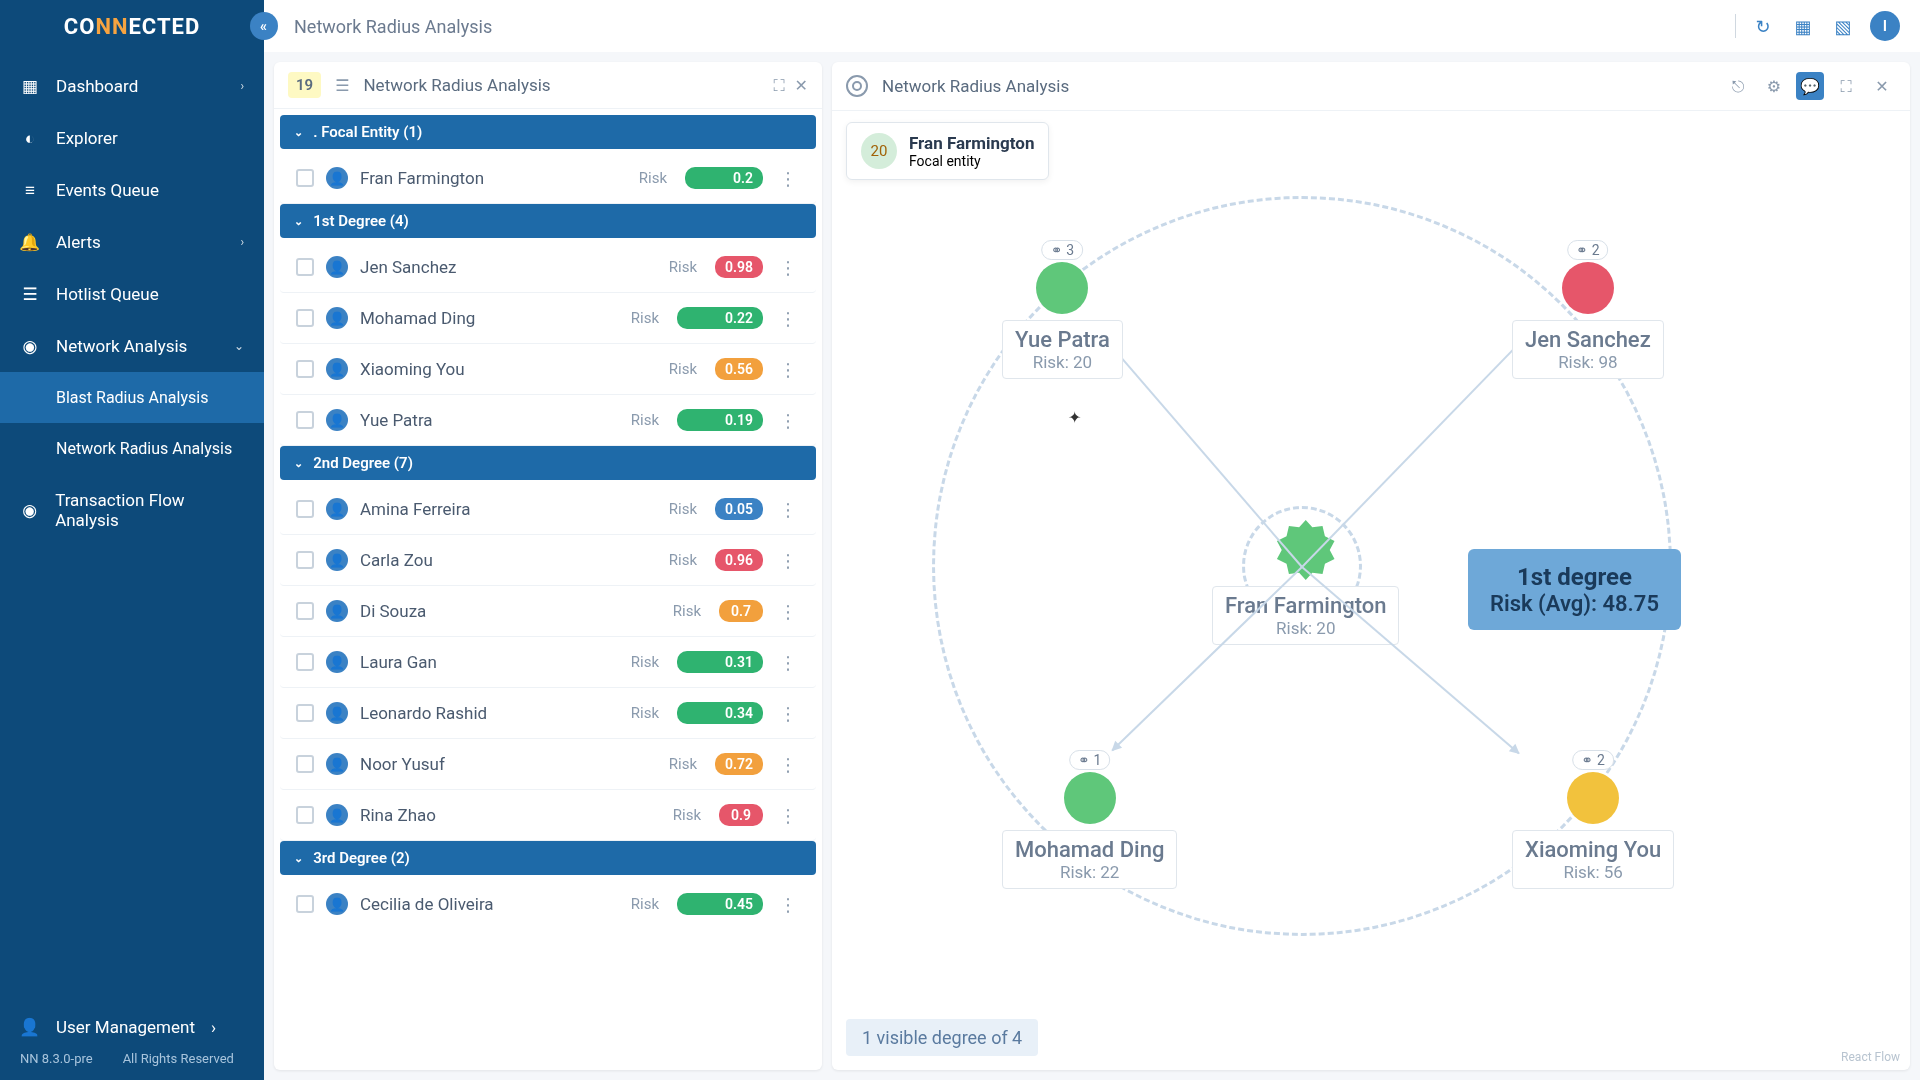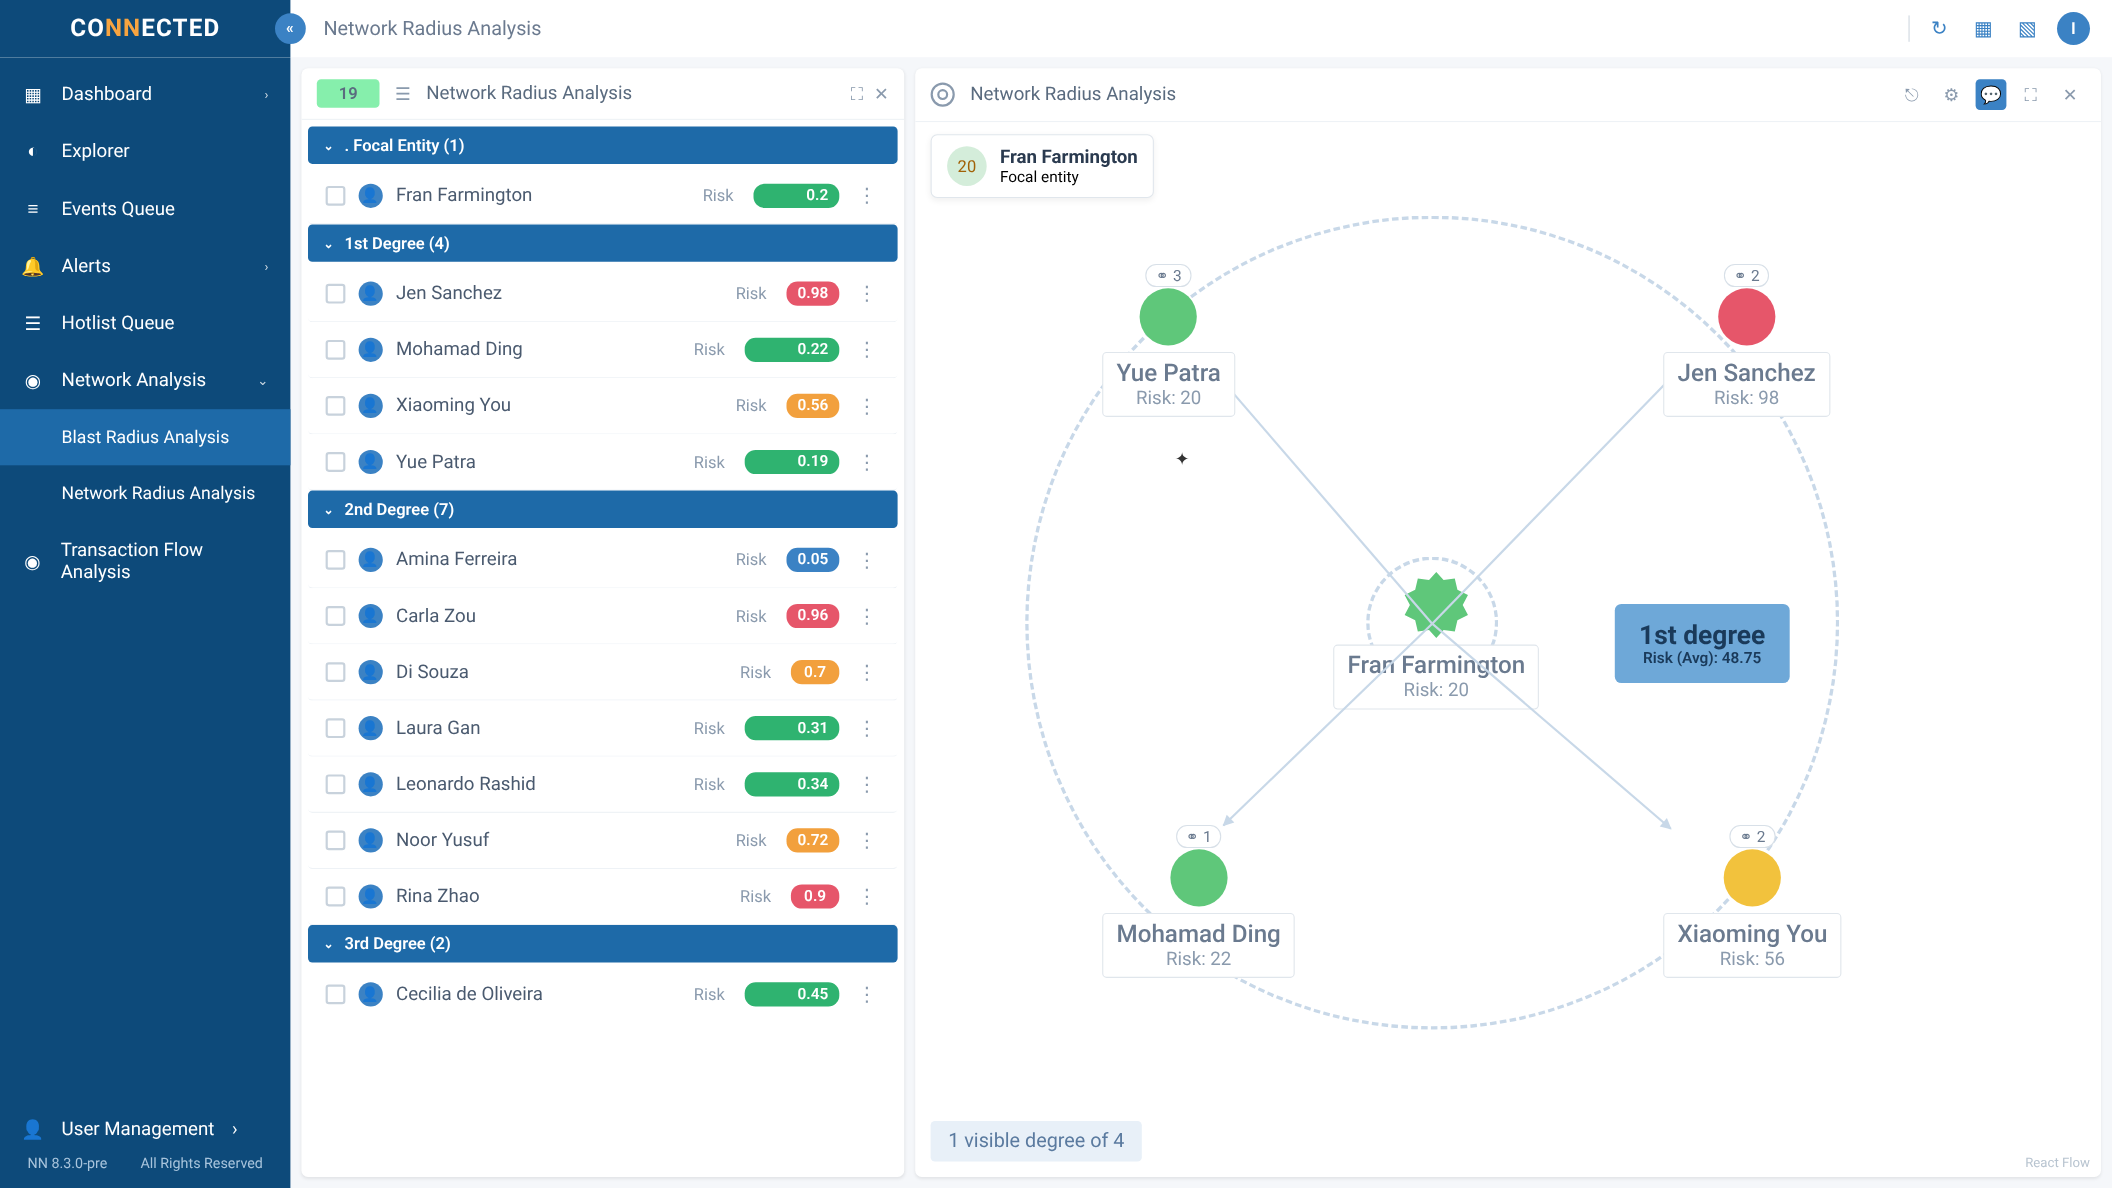--- a/index.html
+++ b/index.html
@@ -16,27 +16,27 @@
 
 .sidebar { position:absolute; top:52px; left:0; width:264px; bottom:0; background:#0d4a7a; color:#fff; display:flex; flex-direction:column; }
 .nav { flex:1; padding-top:8px; }
 .nav-item { display:flex; align-items:center; padding:16px 20px; color:#fff; font-size:17px; cursor:pointer; gap:16px; position:relative; }
 .nav-item.sub { padding-left:56px; font-size:16px; }
 .nav-item.sub.active { background:#1e6aa8; }
 .nav-item .chev { margin-left:auto; font-size:12px; opacity:.8; }
 .nav-icon { width:20px; height:20px; display:flex; align-items:center; justify-content:center; font-size:17px; }
 .sidebar-footer { padding:14px 20px; font-size:14px; }
 .sidebar-footer .um { display:flex; align-items:center; gap:16px; padding-bottom:14px; font-size:17px; }
-.sidebar-footer .meta { display:flex; gap:30px; color:#a8c4dc; font-size:13px;justify-content:center; }
+.sidebar-footer .meta { display:flex; gap:30px; color:#a8c4dc; font-size:13px; }
 
 .content { position:absolute; top:52px; left:264px; right:0; bottom:0; display:flex; gap:10px; padding:10px; }
 
 .list-panel { width:548px; background:#fff; border-radius:6px; display:flex; flex-direction:column; overflow:hidden; box-shadow:0 1px 3px rgba(0,0,0,.08); }
 .lp-head { display:flex; align-items:center; padding:10px 14px; gap:14px; border-bottom:1px solid #eef2f6; }
-.lp-count { background:#86efac; color:#5a6b7f; padding:4px 20px; border-radius:4px; font-size:15px; font-weight:600; }
+.lp-count { background:#fef9c3; color:#5a6b7f; padding:4px 8px; border-radius:4px; font-size:15px; font-weight:600; }
 .lp-list-icon { color:#8a9aad; font-size:16px; }
 .lp-title { color:#5a6b7f; font-size:17px; }
 .lp-head-right { margin-left:auto; display:flex; gap:10px; }
 .lp-head-right span { color:#8a9aad; cursor:pointer; font-size:16px; }
 
 .section-hdr { background:#1e6aa8; color:#fff; padding:8px 14px; font-size:15px; font-weight:600; display:flex; align-items:center; gap:10px; margin:0 6px 4px; border-radius:4px; }
 .section-hdr .arr { font-size:11px; }
 .entity-row { display:flex; align-items:center; padding:14px 16px; margin:0 6px; border-bottom:1px solid #eef2f6; gap:12px; background:#fff; border-radius:4px; }
 .entity-row:last-child { border-bottom:none; }
 .chk { width:18px; height:18px; border:2px solid #c8d2dc; border-radius:3px; cursor:pointer; }
@@ -75,21 +75,21 @@
 .node-label { background:#fff; border:1px solid #e0e6ec; border-radius:4px; padding:6px 12px; display:inline-block; }
 .node-name { color:#6a7a8f; font-size:22px; font-weight:500; }
 .node-risk { color:#8a9aad; font-size:17px; }
 .star-node { width:60px; height:60px; background:#5fc77a; margin:0 auto 6px; clip-path:polygon(50% 0%, 61% 12%, 78% 10%, 82% 27%, 98% 35%, 90% 50%, 98% 65%, 82% 73%, 78% 90%, 61% 88%, 50% 100%, 39% 88%, 22% 90%, 18% 73%, 2% 65%, 10% 50%, 2% 35%, 18% 27%, 22% 10%, 39% 12%); }
 
 .edge { position:absolute; height:2px; background:#c8d8e8; transform-origin:left center; }
 .edge::after { content:''; position:absolute; right:-1px; top:-4px; border-left:10px solid #c8d8e8; border-top:5px solid transparent; border-bottom:5px solid transparent; }
 
 .degree-card { position:absolute; background:#6ea8d8; color:#1a3a5a; border-radius:6px; padding:14px 22px; text-align:center; }
 .degree-title { font-size:24px; font-weight:700; }
-.degree-risk { font-size:14px; font-weight:600; }
+.degree-risk { font-size:22px; font-weight:600; }
 
 .footer-pill { position:absolute; bottom:14px; left:14px; background:#e8f0f8; color:#5a7a9f; padding:8px 16px; border-radius:4px; font-size:18px; }
 .react-flow-mark { position:absolute; bottom:6px; right:10px; color:#b8c4d0; font-size:12px; }
 
 .cursor-ptr { position:absolute; width:16px; height:20px; left:236px; top:296px; color:#333; font-size:16px; z-index:5; }
 
 .list-body { overflow-y:auto; flex:1; padding:6px 0; }
 </style>
 </head>
 <body>

